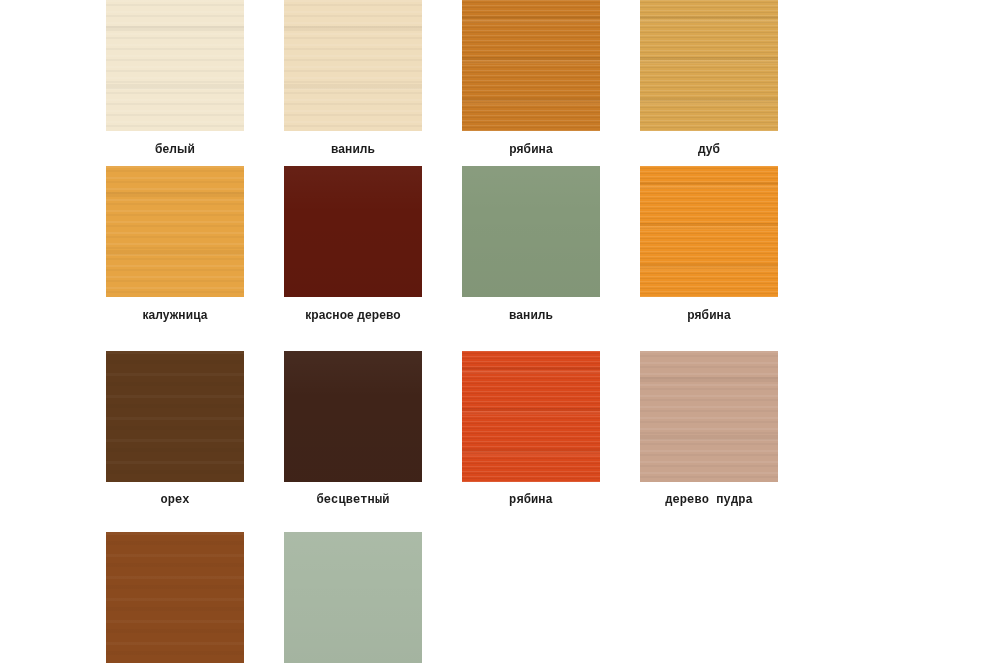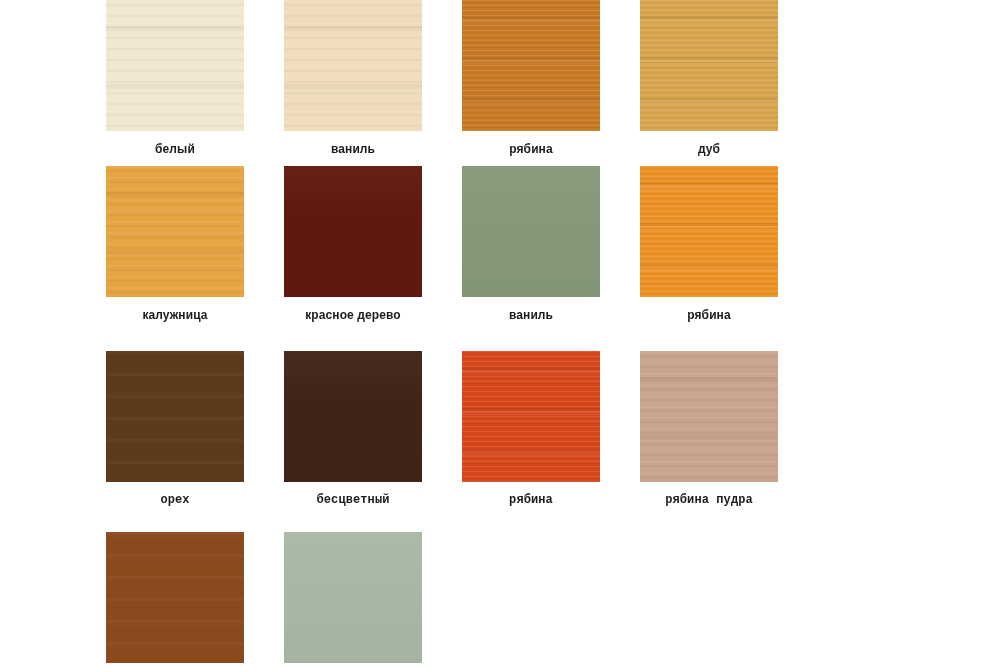--- a/index.html
+++ b/index.html
@@ -195,21 +195,21 @@
       <div class="swatch-cell">
         <div class="chip grain-none" title="палисандр" style="background-color: rgb(64, 36, 25);"></div>
         <div class="swatch-label">бесцветный</div>
       </div>
       <div class="swatch-cell">
         <div class="chip grain" title="рябина" style="background-color: rgb(217, 72, 28);"></div>
         <div class="swatch-label">рябина</div>
       </div>
       <div class="swatch-cell">
         <div class="chip grain-soft" title="розовая пудра" style="background-color: rgb(201, 164, 142);"></div>
-        <div class="swatch-label">рябина пудра</div>
+        <div class="swatch-label">дерево пудра</div>
       </div>
     </div>
     <div class="row" style="margin-top: 25px;">
       <div class="swatch-cell">
         <div class="chip grain-flat" title="тик" style="background-color: rgb(138, 74, 30);"></div>
       </div>
       <div class="swatch-cell">
         <div class="chip grain-none" title="утренний туман" style="background-color: rgb(168, 184, 164);"></div>
       </div>
     </div>

